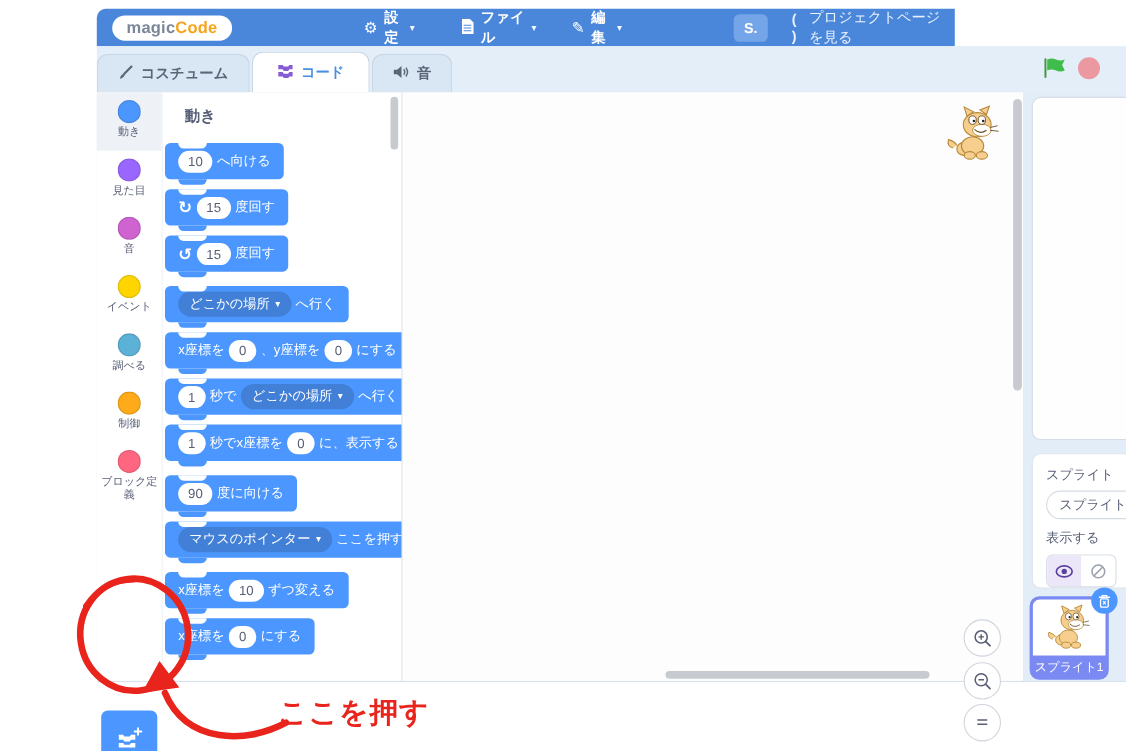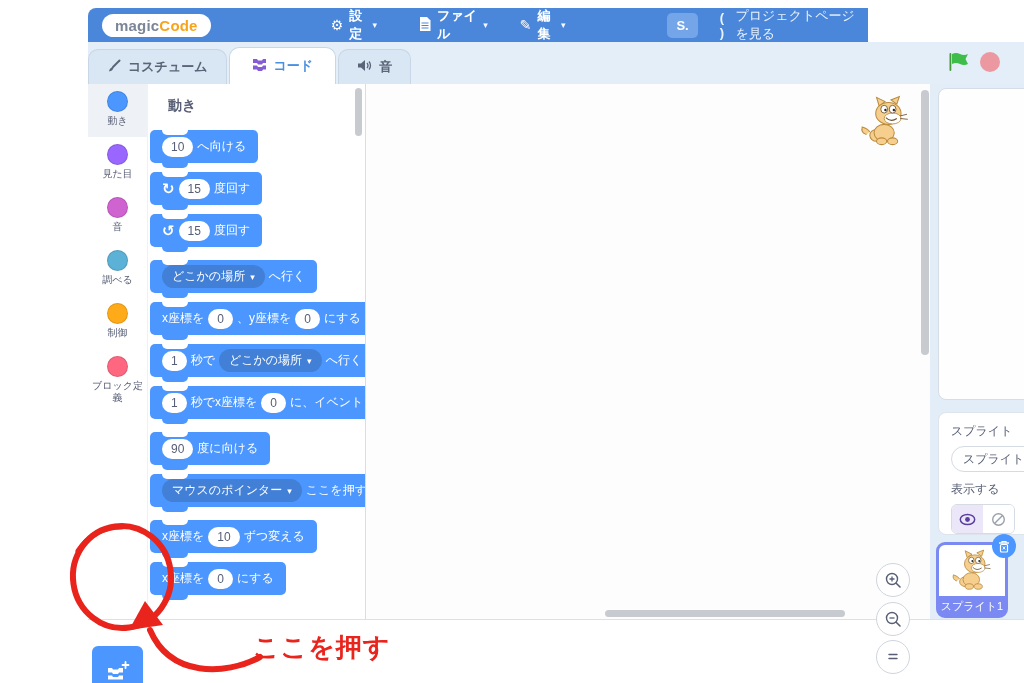--- a/index.html
+++ b/index.html
@@ -222,20 +222,24 @@
         </div>
         <div class="cat-item">
           <span class="cat-dot" style="background: rgb(153, 102, 255);"></span>
           <span class="cat-label">見た目</span>
         </div>
         <div class="cat-item">
           <span class="cat-dot" style="background: rgb(207, 99, 207);"></span>
           <span class="cat-label">音</span>
         </div>
         <div class="cat-item">
+          <span class="cat-dot" style="background: rgb(255, 213, 0);"></span>
+          <span class="cat-label">イベント</span>
+        </div>
+        <div class="cat-item">
           <span class="cat-dot" style="background: rgb(92, 177, 214);"></span>
           <span class="cat-label">調べる</span>
         </div>
         <div class="cat-item">
           <span class="cat-dot" style="background: rgb(255, 171, 25);"></span>
           <span class="cat-label">制御</span>
         </div>
         <div class="cat-item">
           <span class="cat-dot" style="background: rgb(255, 102, 128);"></span>
           <span class="cat-label">ブロック定義</span>
@@ -279,21 +283,21 @@
             <span class="bd">
               <span>どこかの場所</span>
               <span class="caret">▾</span>
             </span>
             <span class="bt">へ行く</span>
           </div>
           <div class="block">
             <span class="bo">1</span>
             <span class="bt">秒でx座標を</span>
             <span class="bo">0</span>
-            <span class="bt">に、イベント</span>
+            <span class="bt">に、表示する</span>
           </div>
           <div class="block group-start">
             <span class="bo">90</span>
             <span class="bt">度に向ける</span>
           </div>
           <div class="block">
             <span class="bd">
               <span>マウスのポインター</span>
               <span class="caret">▾</span>
             </span>

